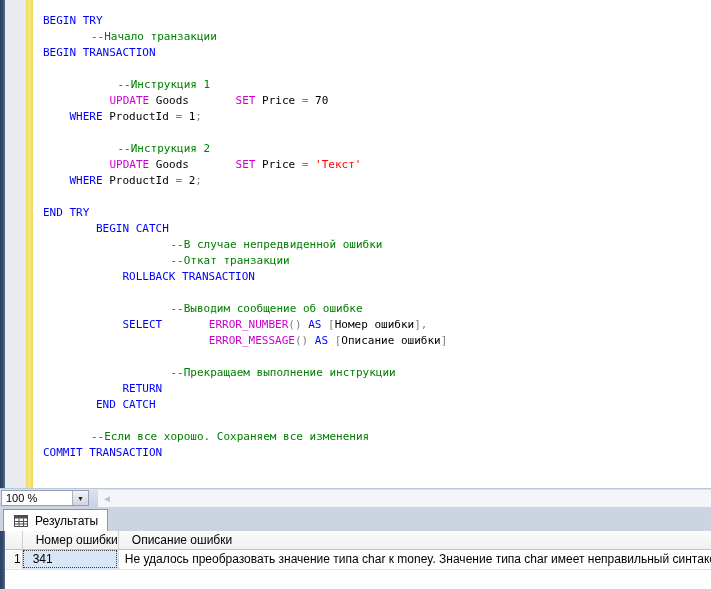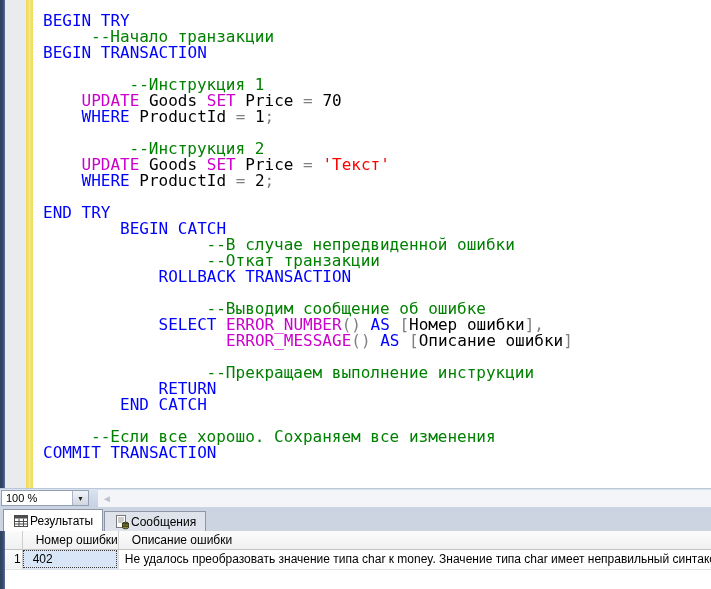--- a/index.html
+++ b/index.html
@@ -14,26 +14,26 @@
     background:linear-gradient(to right,#2e4161,var(--window_edge,#364a6b) 60%,#5d739a);
     z-index:1;
   }
   
   .editor{position:absolute;left:5px;top:0;width:706px;height:488px;background:#fff;}
   .gutter{position:absolute;left:0;top:0;width:21px;height:100%;background:#e9ebef;}
   .change-bar{position:absolute;left:21px;top:0;width:7px;height:100%;
     background:linear-gradient(to right,#efd95f,var(--change_bar,#f7e87c) 50%,#efd95f);}
   .code{
     position:absolute;left:38px;top:13px;
-    font-family:"DejaVu Sans Mono",monospace;font-size:16px;line-height:16px;
+    font-family:"DejaVu Sans Mono",monospace;font-size:11px;line-height:16px;
     white-space:pre;color:var(--default_text,#000);
   }
   .code .kw{color:var(--keyword,#0000ff);}
   .code .com{color:var(--comment,#008000);margin-left:48px;}
-  .code .fn{color:var(--system_function,#cc00cc);}
+  .code .fn{color:var(--system_function,#cc00cc);margin-left:40px;}
   .code .str{color:var(--string_literal,#ff0000);}
   .code .op{color:var(--operator,#808080);}
   .code .pl{color:var(--default_text,#000);margin-top:7px;}
   
   .zoom-bar{
     position:absolute;left:0;top:488px;width:711px;height:19px;
     background:linear-gradient(#dbe3f0,#c6d1e3);
     border-top:1px solid #bcc7d8;box-sizing:border-box;z-index:2;
   }
   .zoom-combo{
@@ -54,21 +54,21 @@
     position:absolute;left:4px;top:2px;font-size:10px;color:#bcc3cf;line-height:13px;
   }
   
   .tab-bar{
     position:absolute;left:0;top:507px;width:711px;height:24px;
     background:#ccd4e2;z-index:2;
   }
   .tab{
     position:absolute;top:2px;height:22px;box-sizing:border-box;
     border:1px solid #8e96a5;border-bottom:none;
-    display:flex;align-items:center;gap:1px;padding:0 9px;
+    display:flex;align-items:center;gap:6px;padding:0 9px;
     font-size:12px;color:#000;cursor:default;background:#dde1ea;
   }
   .tab.active{left:3px;background:#fff;z-index:3;height:22px;}
   .tab.inactive{left:104px;top:4px;height:20px;background:#dfe3eb;}
   .tab .icon{display:inline-block;width:16px;height:16px;}
   
   .grid{
     position:absolute;left:5px;top:531px;width:706px;height:58px;background:#fff;
     font-size:12px;color:#000;
   }
@@ -124,51 +124,37 @@
           <rect x="1.5" y="2.5" width="13" height="11" fill="#ffffff" stroke="#4d4d4d"></rect>
           <rect x="1.5" y="2.5" width="13" height="3" fill="#4d4d4d"></rect>
           <line x1="6" y1="5.5" x2="6" y2="13.5" stroke="#4d4d4d"></line>
           <line x1="10.5" y1="5.5" x2="10.5" y2="13.5" stroke="#4d4d4d"></line>
           <line x1="1.5" y1="8.5" x2="14.5" y2="8.5" stroke="#4d4d4d"></line>
           <line x1="1.5" y1="11" x2="14.5" y2="11" stroke="#4d4d4d"></line>
         </svg>
       </span>
       <span>Результаты</span>
     </div>
-    <div class="tab inactive">
-      <span class="icon">
-        <svg width="16" height="16" viewBox="0 0 16 16">
-          <rect x="2.5" y="1.5" width="9" height="12" fill="#ffffff" stroke="#7a7a7a"></rect>
-          <line x1="4" y1="4" x2="10" y2="4" stroke="#9a9a9a"></line>
-          <line x1="4" y1="6" x2="10" y2="6" stroke="#9a9a9a"></line>
-          <line x1="4" y1="8" x2="9" y2="8" stroke="#9a9a9a"></line>
-          <ellipse cx="11.5" cy="9.5" rx="3" ry="1.3" fill="#6b6b2a" stroke="#3f3f1d"></ellipse>
-          <rect x="8.5" y="9.5" width="6" height="4" fill="#6b6b2a" stroke="#3f3f1d"></rect>
-          <ellipse cx="11.5" cy="13.5" rx="3" ry="1.3" fill="#8a8a3a" stroke="#3f3f1d"></ellipse>
-        </svg>
-      </span>
-      <span>Сообщения</span>
-    </div>
   </div>
 
   <div class="grid">
     <table>
       <colgroup>
           <col style="width:28px">
           <col style="width:101px">
           <col style="width:571px">
         </colgroup>
       <tbody>
           <tr>
         <th class="corner"></th>
         <th>Номер ошибки</th>
         <th>Описание ошибки</th>
       </tr>
       <tr>
         <td class="rowhead">1</td>
-        <td class="cell-num">402</td>
+        <td class="cell-num">341</td>
         <td class="cell-msg">Не удалось преобразовать значение типа char к money. Значение типа char имеет неправильный синтаксис.</td>
       </tr>
     </tbody>
       </table>
   </div>
 
 </div>
 
 </body></html>

